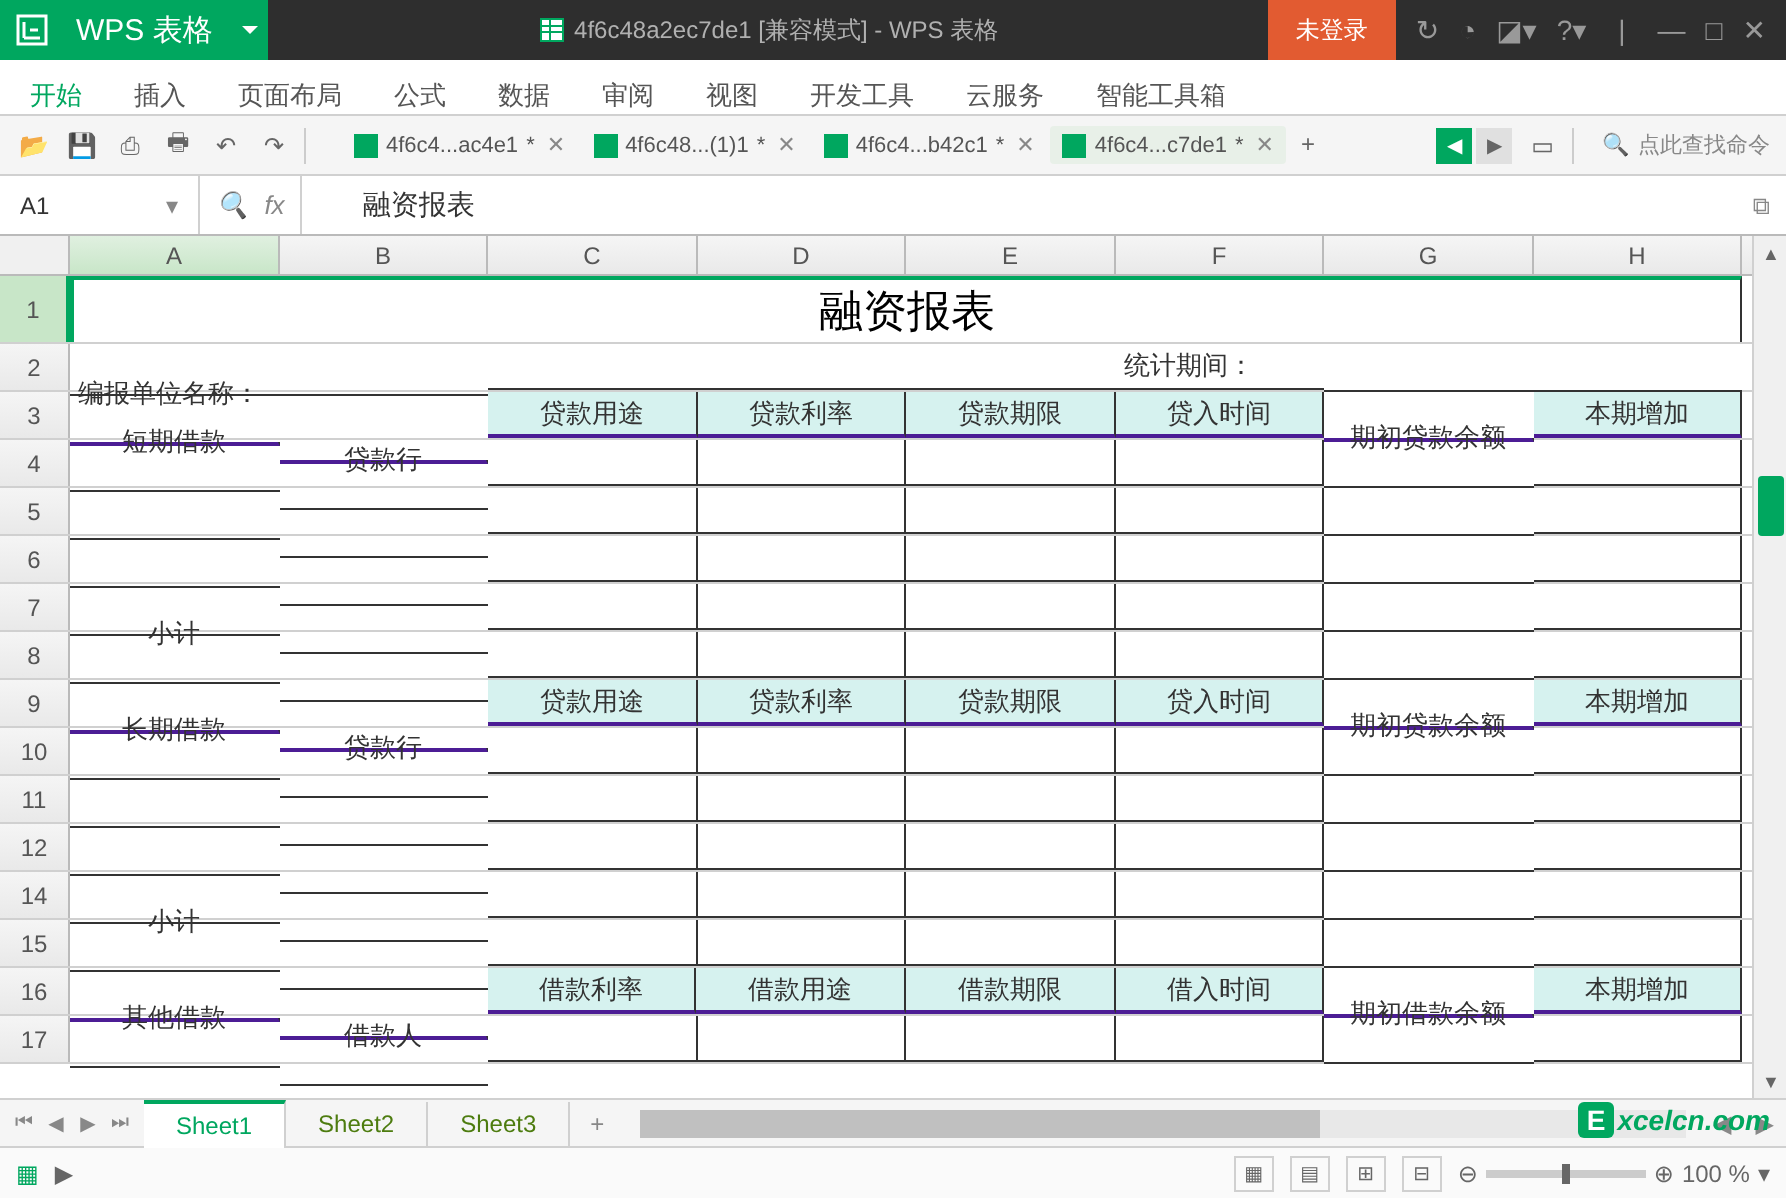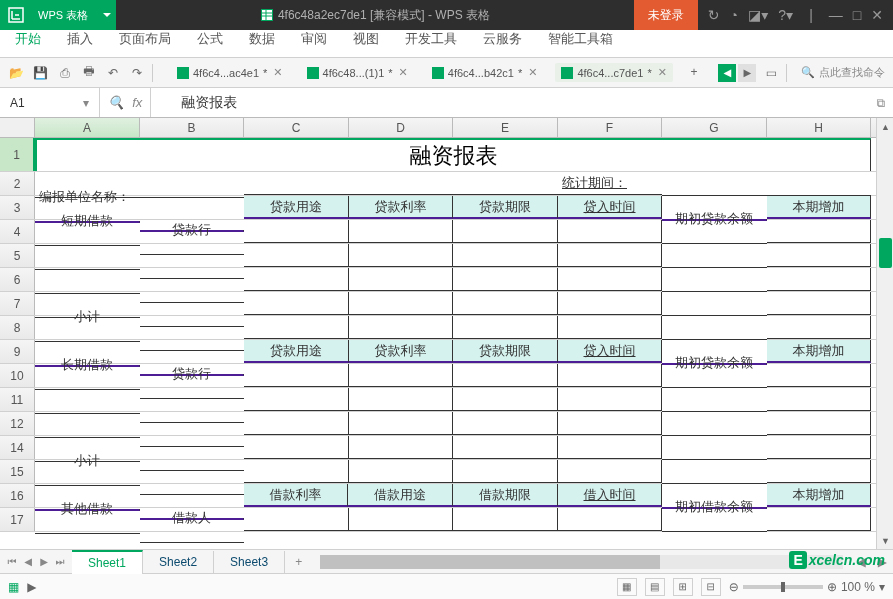--- a/index.html
+++ b/index.html
@@ -1,36 +1,36 @@
 <!DOCTYPE html>
 <html><head>
 <meta charset="utf-8">
 <style>
 * { margin: 0; padding: 0; box-sizing: border-box; font-family: "Microsoft YaHei", Arial, sans-serif; }
 body { width: 893px; height: 599px; background: #fff; overflow: hidden; position: relative; font-size: 12px; }
 
 .titlebar { height: 30px; background: #2e2e2e; display: flex; align-items: center; color: #ccc; }
 .titlebar .logo { background: #00a75f; color: #fff; padding: 0 8px; height: 30px; display: flex; align-items: center; font-size: 13px; font-weight: bold; }
 .titlebar .logo svg { width: 16px; height: 16px; margin-right: 4px; }
-.titlebar .appname { background: #00a75f; color: #fff; padding: 0 10px 0 2px; height: 30px; display: flex; align-items: center; font-size: 11px; }
+.titlebar .appname { background: #00a75f; color: #fff; padding: 0 10px 0 2px; height: 30px; display: flex; align-items: center; font-size: 15px; }
 .titlebar .dd { background: #00a75f; height: 30px; width: 18px; display: flex; align-items: center; justify-content: center; }
 .titlebar .doc { flex: 1; text-align: center; font-size: 12px; color: #b0b0b0; display: flex; align-items: center; justify-content: center; gap: 4px; }
 .titlebar .doc svg { width: 14px; height: 14px; }
 .titlebar .login { background: #e25b31; color: #fff; padding: 0 14px; height: 30px; display: flex; align-items: center; font-size: 12px; }
 .titlebar .winctrl { display: flex; align-items: center; gap: 10px; padding: 0 10px; }
 .titlebar .winctrl span { color: #999; cursor: pointer; font-size: 14px; }
 .titlebar .sep { color: #555; margin: 0 6px; }
 
-.menubar { height: 28px; background: #fff; border-bottom: 1px solid #d0d0d0; display: flex; align-items: flex-start; padding: 0 15px; gap: 26px; }
+.menubar { height: 28px; background: #fff; border-bottom: 1px solid #d0d0d0; display: flex; align-items: flex-end; padding: 0 15px; gap: 26px; }
 .menubar .mi { font-size: 13px; color: #555; cursor: pointer; }
 .menubar .mi.active { color: #00a75f; }
 
 .toolbar { height: 30px; background: #f5f5f5; border-bottom: 1px solid #d0d0d0; display: flex; align-items: center; padding: 0 8px; gap: 6px; }
 .toolbar .tb { width: 18px; height: 18px; display: flex; align-items: center; justify-content: center; cursor: pointer; color: #666; }
-.toolbar .tabs { display: flex; align-items: flex-start; margin-left: 12px; flex: 1; gap: 12px; }
+.toolbar .tabs { display: flex; align-items: flex-start; margin-left: 12px; flex: 1; gap: 2px; }
 .toolbar .tab { display: flex; align-items: center; gap: 4px; padding: 3px 6px; font-size: 11px; color: #555; border-radius: 2px; cursor: pointer; }
 .toolbar .tab.active { background: #e8f0e8; }
 .toolbar .tab svg { width: 12px; height: 12px; }
 .toolbar .tab .close { color: #888; margin-left: 2px; font-size: 11px; }
 .toolbar .navbtns { display: flex; gap: 2px; }
 .toolbar .navbtn { width: 18px; height: 18px; background: #00a75f; color: #fff; display: flex; align-items: center; justify-content: center; font-size: 10px; cursor: pointer; }
 .toolbar .search { display: flex; align-items: center; gap: 4px; color: #888; font-size: 11px; margin-left: 8px; }
 
 .formulabar { height: 30px; background: #fff; border-bottom: 1px solid #bababa; display: flex; align-items: center; }
 .formulabar .cellname { width: 100px; padding: 0 10px; font-size: 12px; color: #333; border-right: 1px solid #d0d0d0; height: 100%; display: flex; align-items: center; }
@@ -47,41 +47,41 @@
 .colh { border-right: 1px solid #bababa; text-align: center; font-size: 12px; color: #555; line-height: 20px; }
 .colh.A { width: 105px; } .colh.B { width: 104px; } .colh.C { width: 105px; }
 .colh.D { width: 104px; } .colh.E { width: 105px; } .colh.F { width: 104px; }
 .colh.G { width: 105px; } .colh.H { width: 104px; }
 
 .rows { position: relative; }
 .row { display: flex; border-bottom: 1px solid #d0d0d0; }
 .rowh { width: 35px; background: linear-gradient(#f5f5f5,#e9e9e9); border-right: 1px solid #bababa; text-align: center; font-size: 12px; color: #555; display: flex; align-items: center; justify-content: center; }
 .cell { border-right: 1px solid #333; border-bottom: 0; display: flex; align-items: center; justify-content: center; font-size: 13px; color: #333; }
 .cell.A { width: 105px; margin-top: 25px; } .cell.B { width: 104px; margin-top: 34px; } .cell.C { width: 105px; }
-.cell.D { width: 104px; } .cell.E { width: 105px; } .cell.F { width: 104px; text-decoration: underline; }
+.cell.D { width: 104px; } .cell.E { width: 105px; } .cell.F { width: 104px; }
 .cell.G { width: 105px; margin-top: 23px; } .cell.H { width: 104px; }
 .row.r1 { height: 34px; }
 .row.r1 .merged { width: 836px; border-right: 1px solid #333; border-top: 2px solid #00a75f; border-left: 2px solid #00a75f; display: flex; align-items: center; justify-content: center; font-size: 22px; font-family: SimSun, serif; }
 .row.rn { height: 24px; }
 .row.hdr .cell { background: #d6f2ef; border-bottom: 2px solid #4c1d95; }
 .row.data .cell { border-bottom: 1px solid #333; background: #fff; }
 .row.info .cell { border-right: 1px solid #333; border-bottom: 1px solid #333; }
 .row.info .cell.label { justify-content: flex-start; padding-left: 4px; }
 .rowh.sel { background: #c8e6c8; border-right: 2px solid #00a75f; }
 .colh.sel { background: linear-gradient(#e0f0e0,#c8e6c8); }
 
 .vscroll { position: absolute; right: 0; top: 0; width: 17px; height: 100%; background: #f0f0f0; border-left: 1px solid #d0d0d0; }
 .vscroll .thumb { position: absolute; top: 120px; left: 2px; width: 13px; height: 30px; background: #00a75f; border-radius: 2px; }
 .vscroll .arrow { position: absolute; left: 0; width: 17px; height: 17px; display: flex; align-items: center; justify-content: center; color: #666; font-size: 9px; }
 .vscroll .up { top: 0; } .vscroll .down { bottom: 0; }
 
 .sheettabs { height: 24px; background: #f5f5f5; border-top: 1px solid #d0d0d0; display: flex; align-items: center; }
 .sheettabs .nav { display: flex; padding: 0 4px; }
 .sheettabs .nav span { width: 16px; text-align: center; color: #888; cursor: pointer; font-size: 10px; }
-.sheettabs .tab { padding: 4px 16px; font-size: 12px; color: #0c4a6e; border-right: 1px solid #d0d0d0; cursor: pointer; }
+.sheettabs .tab { padding: 4px 16px; font-size: 12px; color: #4d7c0f; border-right: 1px solid #d0d0d0; cursor: pointer; }
 .sheettabs .tab.active { background: #fff; border-top: 2px solid #00a75f; color: #00a75f; }
 .sheettabs .add { padding: 0 10px; color: #888; cursor: pointer; }
 .sheettabs .hscroll { flex: 1; margin: 0 8px; height: 14px; background: #e8e8e8; position: relative; }
 .sheettabs .hscroll .thumb { position: absolute; left: 0; top: 0; width: 340px; height: 100%; background: #c0c0c0; }
 
 .statusbar { height: 26px; background: #fafafa; border-top: 1px solid #d0d0d0; display: flex; align-items: center; padding: 0 8px; font-size: 12px; color: #666; }
 .statusbar .docicon { color: #00a75f; margin-right: 8px; }
 .statusbar .stats { margin-left: 20px; }
 .statusbar .right { margin-left: auto; display: flex; align-items: center; gap: 8px; }
 .statusbar .viewbtn { width: 20px; height: 18px; border: 1px solid #d0d0d0; display: flex; align-items: center; justify-content: center; font-size: 10px; cursor: pointer; }

